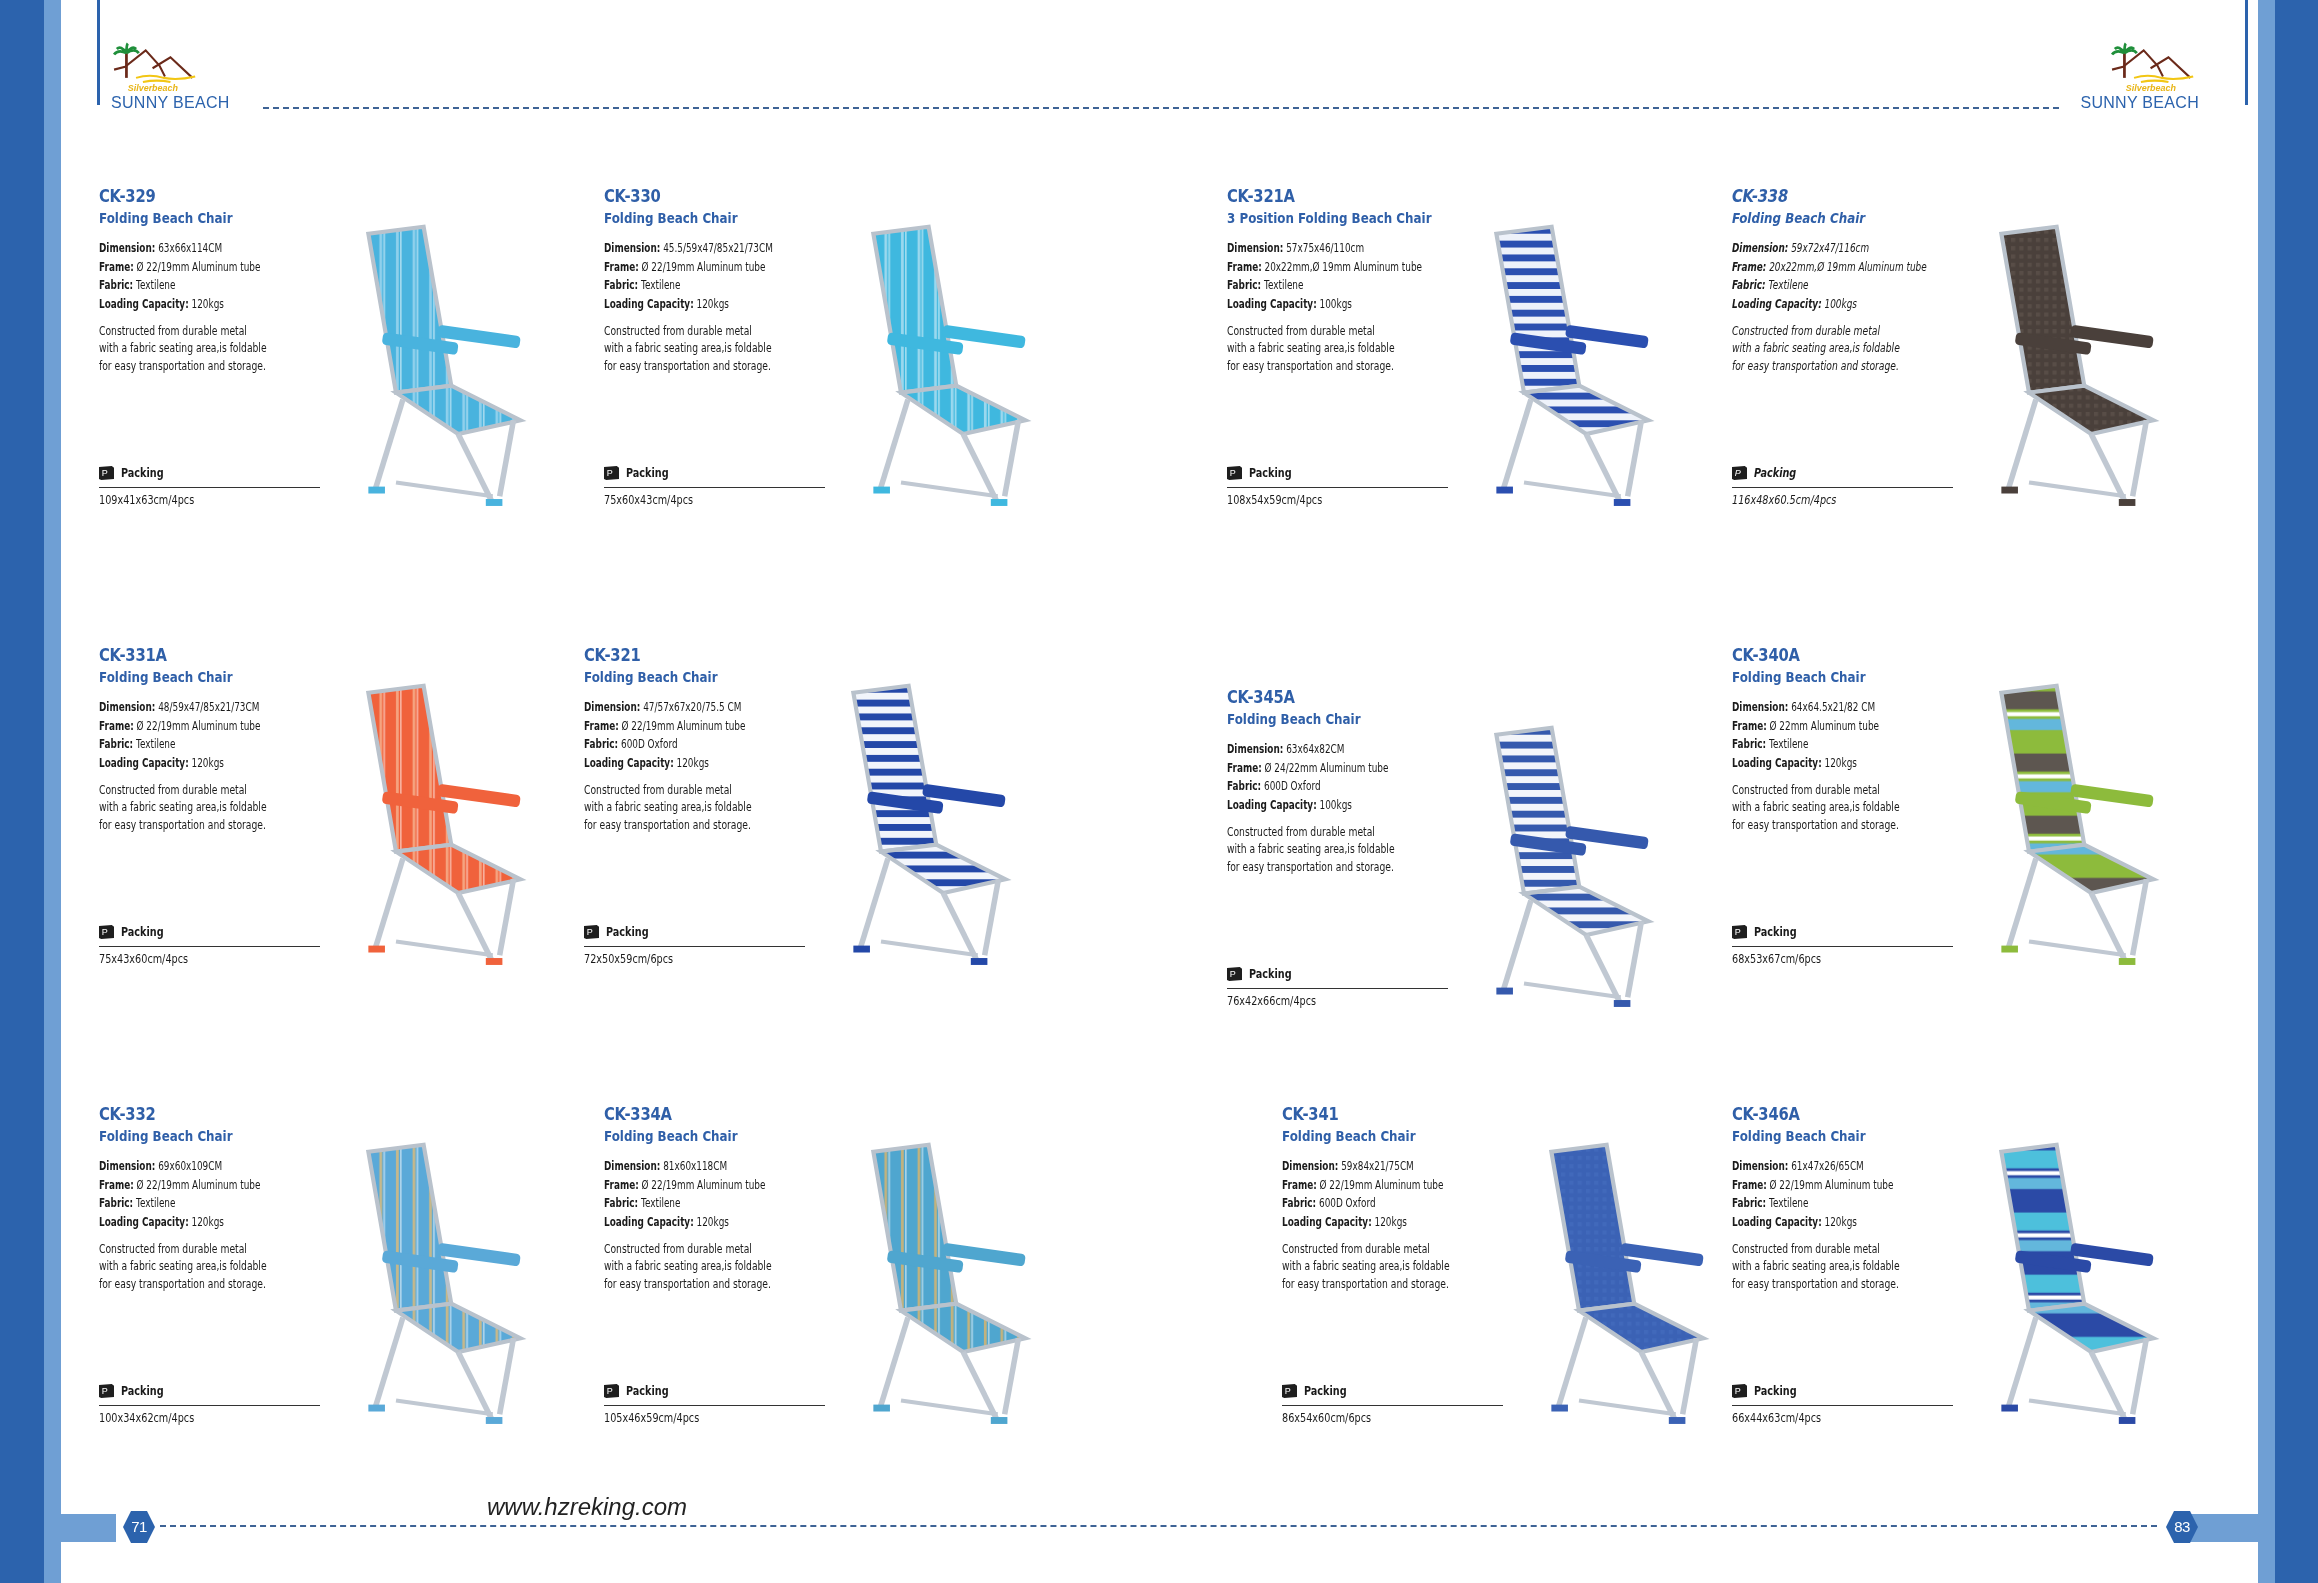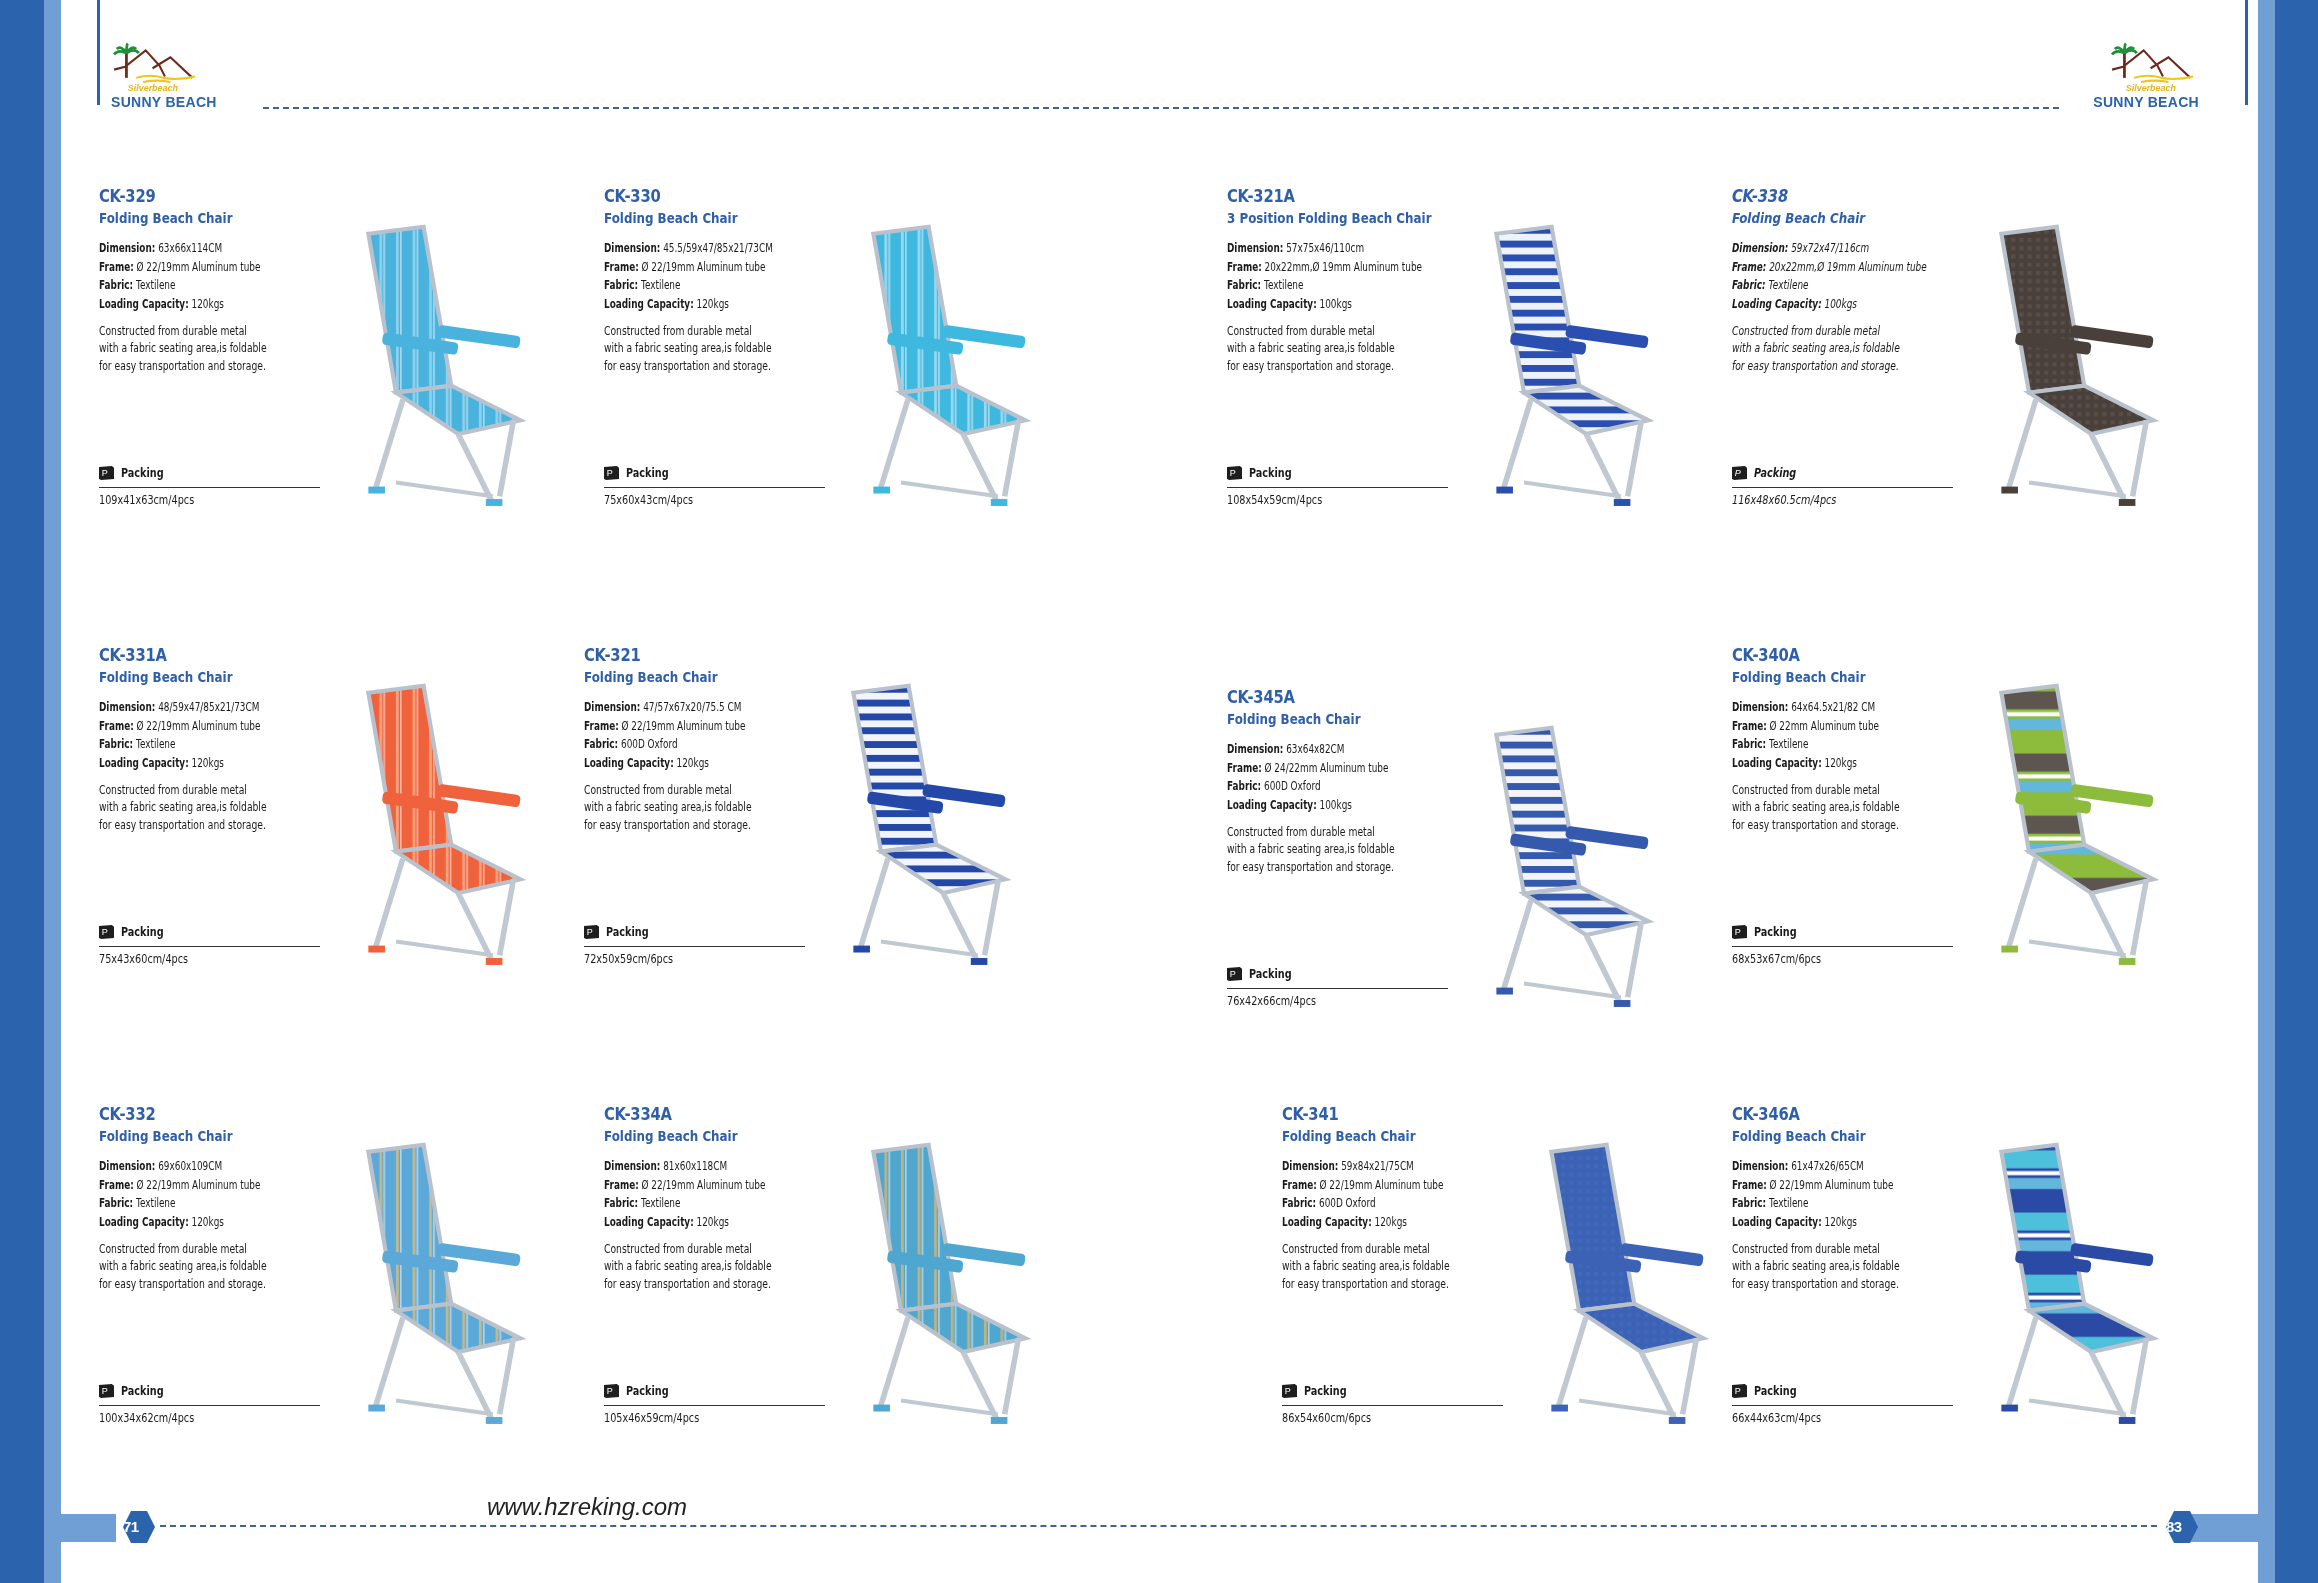--- a/index.html
+++ b/index.html
@@ -15,33 +15,33 @@
   #band-right-dark { right: 0; }
 
   .vrule { position: absolute; top: 0; height: 105px; width: 2.8px; background: #2c63ad; }
   #vrule-left { left: 97px; }
   #vrule-right { right: 71px; }
 
   
   .logo { position: absolute; top: 38px; width: 90px; height: 55px; }
   #logo-left { left: 111px; }
   #logo-right { right: 120px; }
-  .brand { position: absolute; top: 94px; font-family: "Liberation Sans", sans-serif; font-weight: bold; font-size: 14px; color: #2c63ad; letter-spacing: 0.3px; }
+  .brand { position: absolute; top: 94px; font-family: "Liberation Sans", sans-serif; font-weight: normal; font-size: 16px; color: #2c63ad; letter-spacing: 0.3px; }
   #brand-left { left: 111px; }
   #brand-right { right: 120px; }
   .dash-line { position: absolute; height: 0; border-top: 2.8px dashed #3e6395; }
   #header-dash { top: 107px; left: 263px; right: 260px; }
 
   
   .page-num-bar { position: absolute; top: 1514px; height: 28px; background: #6f9fd4; }
   #page-bar-left { left: 61px; width: 55px; }
   #page-bar-right { right: 61px; width: 69px; }
   .hexnum { position: absolute; top: 1511px; width: 32px; height: 32px; background: #2c63ad; color: #fff;
     clip-path: polygon(25% 0, 75% 0, 100% 50%, 75% 100%, 25% 100%, 0 50%);
-    font-family: "Liberation Sans", sans-serif; font-weight: bold; font-size: 15px; line-height: 32px; letter-spacing: -0.7px; }
+    font-family: "Liberation Sans", sans-serif; font-weight: normal; font-size: 15px; text-align: center; line-height: 32px; letter-spacing: -0.7px; }
   #page-num-left { left: 123px; }
   #page-num-right { right: 121px; }
   #footer-dash { top: 1525px; left: 160px; right: 162px; }
   .website { position: absolute; top: 1493px; left: 487px; font-family: "Liberation Sans", sans-serif; font-style: italic; font-size: 24px; color: #222; }
 
   
   .card { position: absolute; width: 484px; height: 387px; }
   .card .code { position: absolute; left: 0; top: 0; font-family: "DejaVu Sans", sans-serif; font-weight: bold; font-size: 18px; color: #2f5fa8; letter-spacing: -0.3px; transform: scaleX(0.82); transform-origin: left; }
   .card .title { position: absolute; left: 0; top: 25px; font-family: "DejaVu Sans", sans-serif; font-weight: bold; font-size: 14.5px; color: #2f5fa8; white-space: nowrap; transform: scaleX(0.82); transform-origin: left; }
   .card .specs { position: absolute; left: 0; top: 54px; font-family: "DejaVu Sans", sans-serif; font-size: 11.4px; line-height: 18.7px; color: #1a1a1a; white-space: nowrap; transform: scaleX(0.78); transform-origin: left; }

